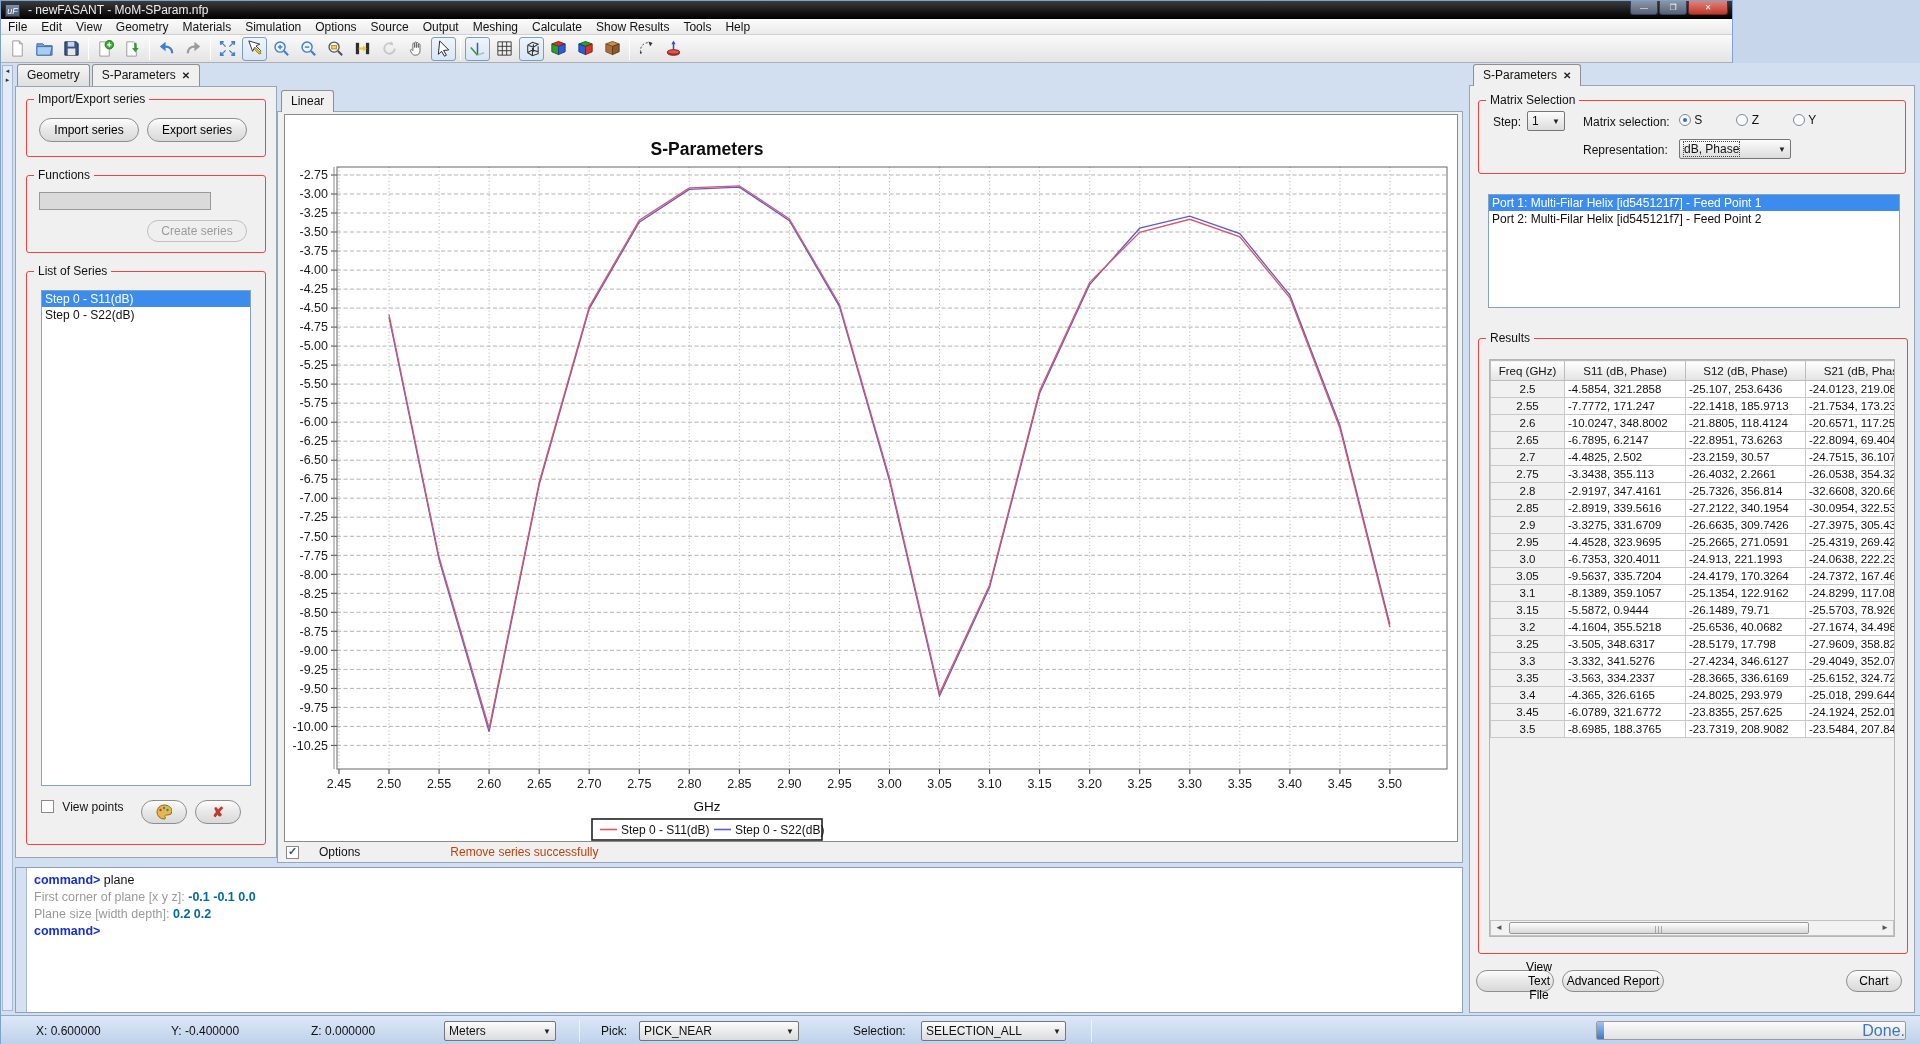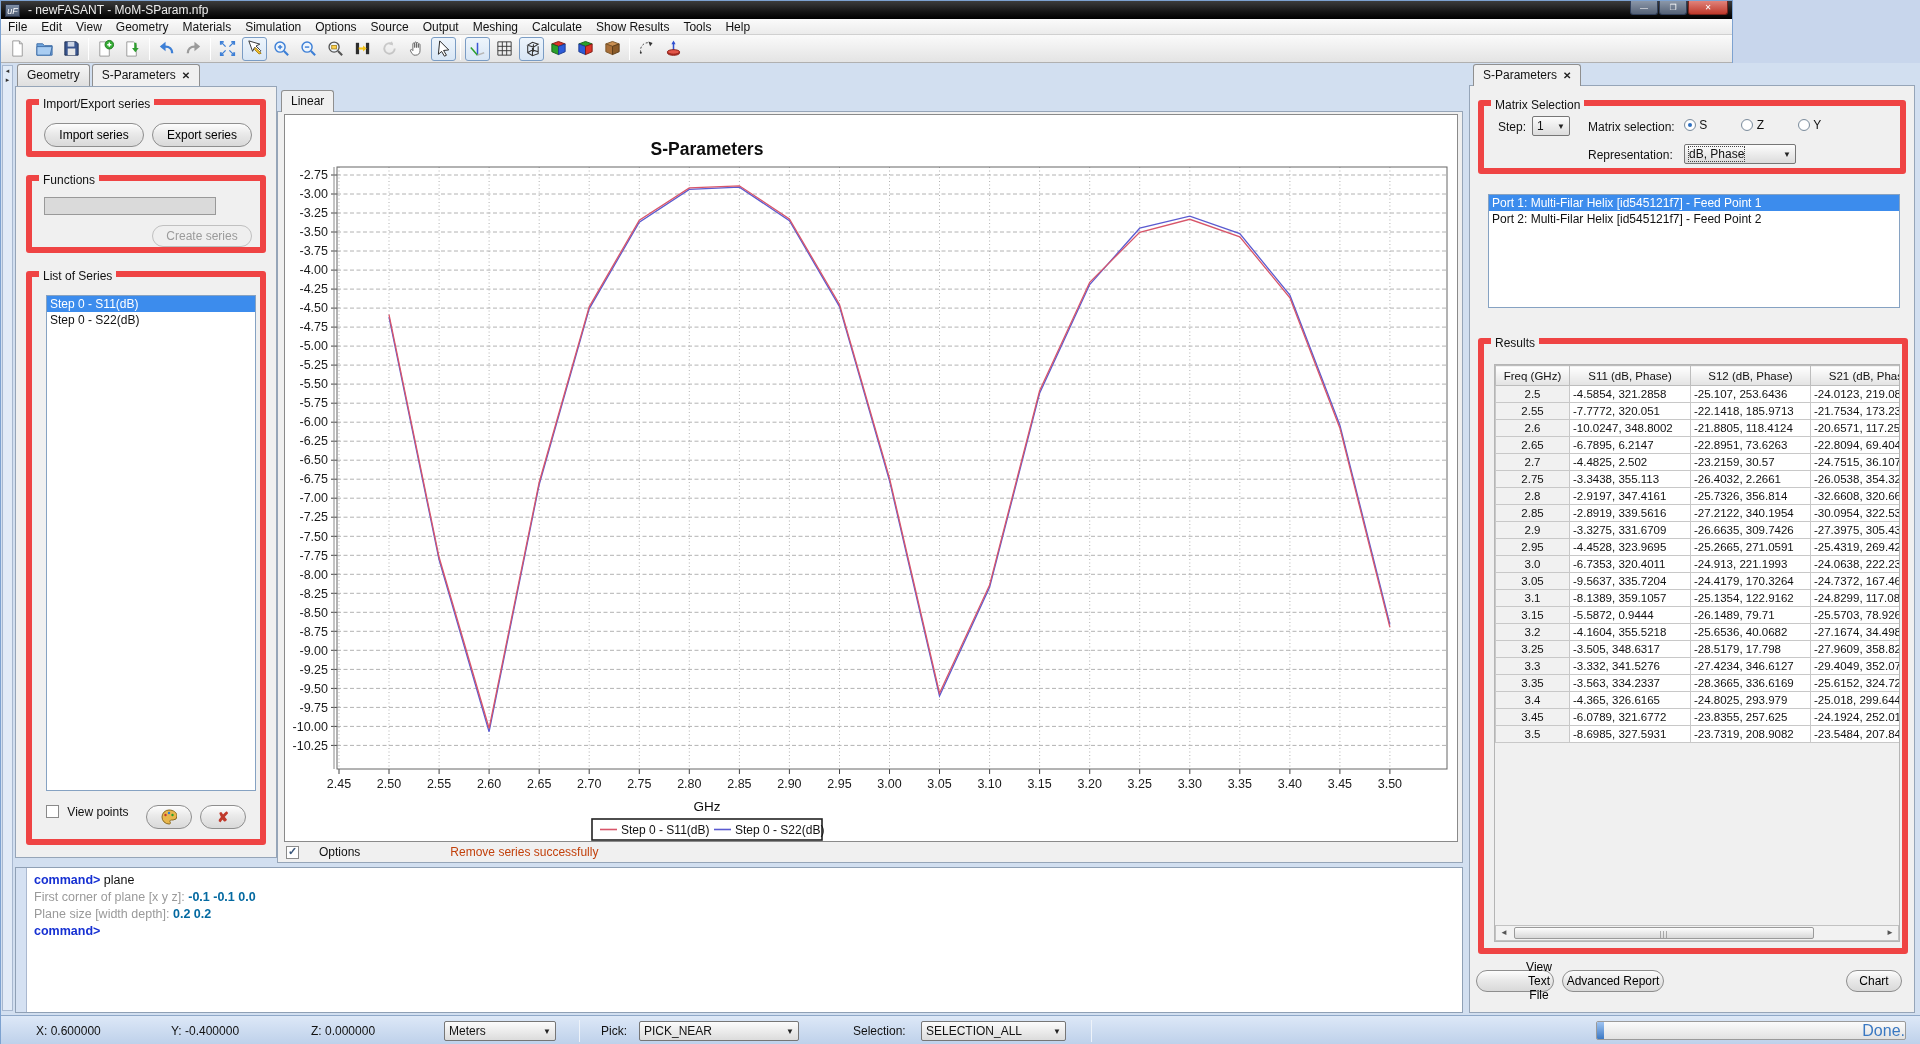--- a/index.html
+++ b/index.html
@@ -38,21 +38,21 @@
   .leftstrip .arr { font-size:7px; color:#333; text-align:center; line-height:9px; }
 
   .tab { height:22px; padding:0 9px; line-height:21px; font-size:12px; color:#111;
     background:linear-gradient(#f6f6f6,#dfdfdf); border:1px solid #8f8f8f; border-bottom:none;
     border-radius:3px 3px 0 0; display:flex; align-items:center; gap:6px; }
   .tab.active { background:#f0f0f0; position:relative; z-index:2; }
   .tab .x { font-size:10px; font-weight:bold; color:#222; line-height:10px; }
 
   .panel { background:#f0f0f0; border:1px solid #96a5b8; position:absolute; }
 
-  .groupbox { position:absolute; border:6px solid #ef4444; border-radius:3px; }
+  .groupbox { position:absolute; border:1px solid #ef4444; border-radius:3px; }
   .gb-title { position:absolute; top:-8px; left:7px; background:#f0f0f0; padding:0 4px; font-size:12px; white-space:nowrap; }
 
   .btn { position:absolute; background:linear-gradient(#fdfdfd,#e9e9e9 45%,#d9d9d9); border:1px solid #8e8e8e;
     border-radius:12px; font-size:12px; text-align:center; color:#000; display:flex; align-items:center; justify-content:center;
     font-family:"Liberation Sans",sans-serif; }
   .btn.disabled { color:#9b9b9b; background:#efefef; border-color:#c0c0c0; }
 
   .textinput { position:absolute; background:#dadada; border:1px solid #999; height:18px; }
 
   .listbox { position:absolute; background:#fff; border:1px solid #86a2c2; overflow:hidden; }
@@ -595,21 +595,21 @@
                   <th style="width:121px">S21 (dB, Phase)</th>
                 </tr>
                 <tr>
                   <td class="freq">2.5</td>
                   <td class="">-4.5854, 321.2858</td>
                   <td class="">-25.107, 253.6436</td>
                   <td class="">-24.0123, 219.08</td>
                 </tr>
                 <tr>
                   <td class="freq">2.55</td>
-                  <td class="">-7.7772, 320.051</td>
+                  <td class="">-7.7772, 171.247</td>
                   <td class="">-22.1418, 185.9713</td>
                   <td class="">-21.7534, 173.23</td>
                 </tr>
                 <tr>
                   <td class="freq">2.6</td>
                   <td class="">-10.0247, 348.8002</td>
                   <td class="">-21.8805, 118.4124</td>
                   <td class="">-20.6571, 117.25</td>
                 </tr>
                 <tr>
@@ -709,21 +709,21 @@
                   <td class="">-25.018, 299.644</td>
                 </tr>
                 <tr>
                   <td class="freq">3.45</td>
                   <td class="">-6.0789, 321.6772</td>
                   <td class="">-23.8355, 257.625</td>
                   <td class="">-24.1924, 252.01</td>
                 </tr>
                 <tr>
                   <td class="freq">3.5</td>
-                  <td class="">-8.6985, 327.5931</td>
+                  <td class="">-8.6985, 188.3765</td>
                   <td class="">-23.7319, 208.9082</td>
                   <td class="">-23.5484, 207.84</td>
                 </tr>
               </tbody>
             </table>
           <div class="hscroll" style="left:0;bottom:0;width:404px;">
             <div class="hs-arrow">◄</div>
             <div class="hs-thumb" style="width:300px;margin-left:2px;">|||</div>
             <div class="hs-arrow" style="margin-left:auto;">►</div>
           </div>

